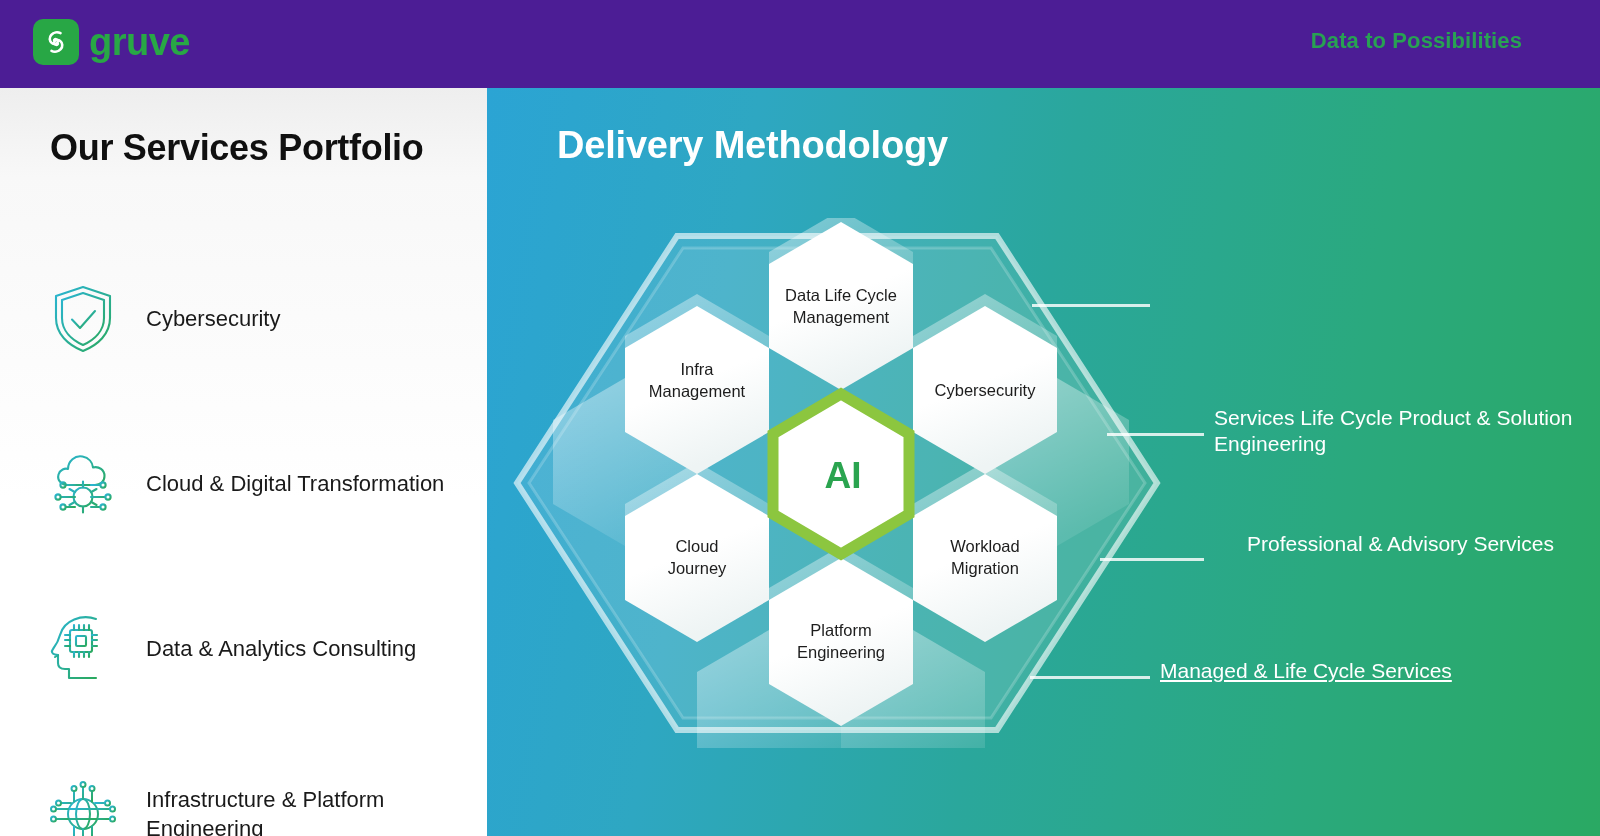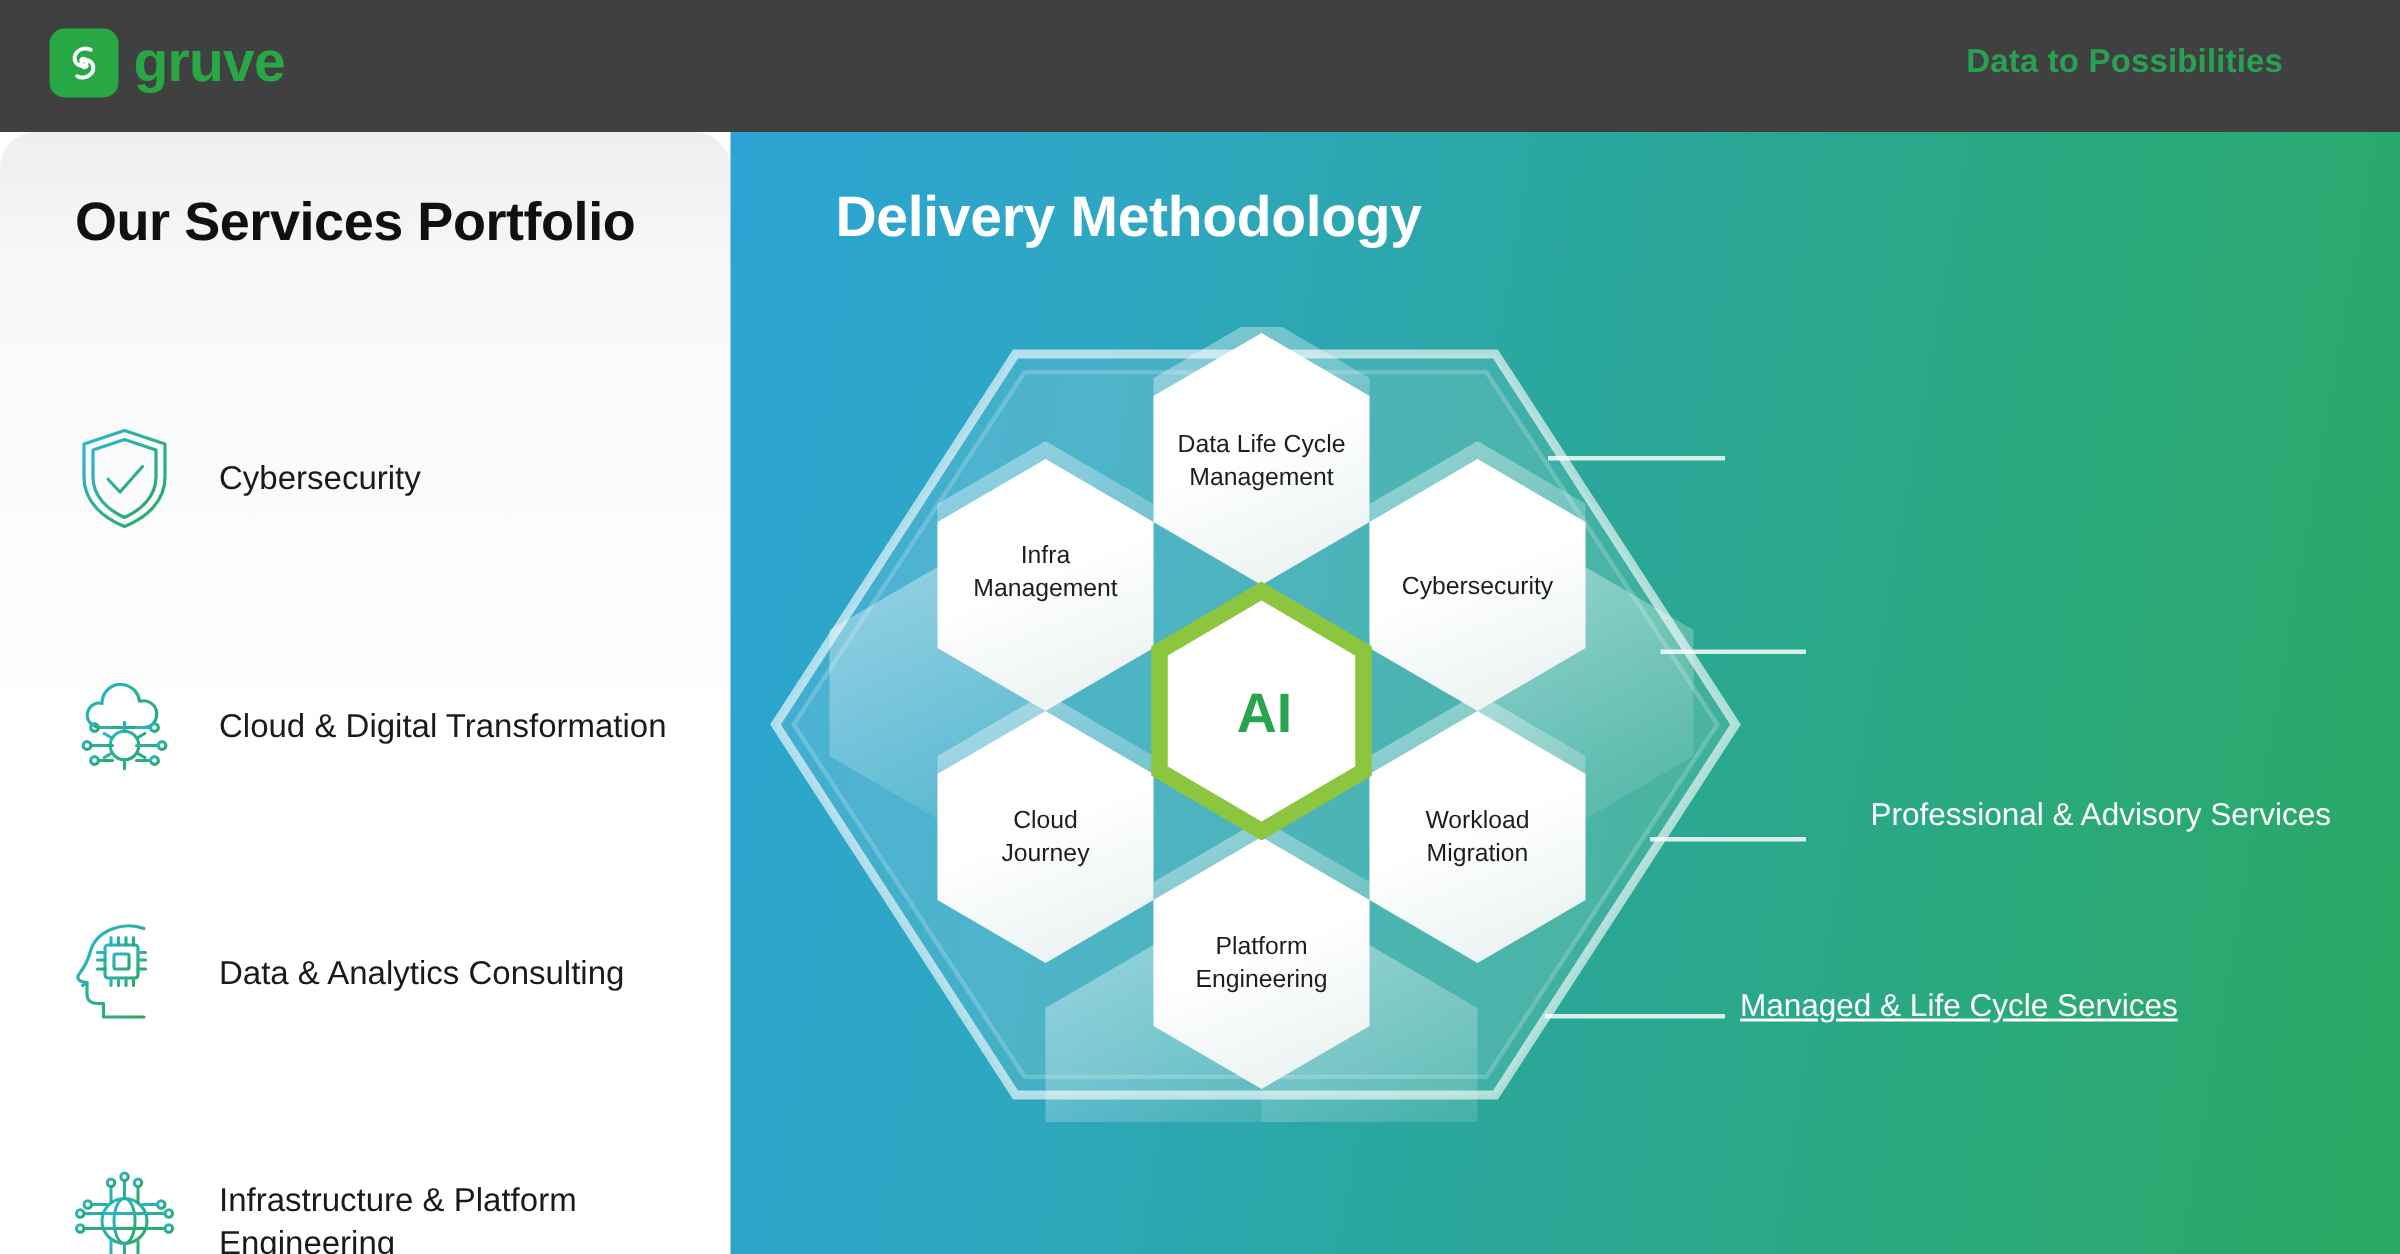--- a/index.html
+++ b/index.html
@@ -7,21 +7,21 @@
     width: 1600px; height: 836px;
     font-family: "Liberation Sans", sans-serif;
     background: #ffffff;
     overflow: hidden;
   }
   .page { position: relative; width: 1600px; height: 836px; }
 
   
   .header {
     position: absolute; left: 0; top: 0; width: 1600px; height: 88px;
-    background: #404040;
+    background: #4c1d95;
   }
   .logo-wrap {
     position: absolute; left: 33px; top: 19px;
     display: flex; align-items: center; gap: 10px;
   }
   .logo-mark {
     width: 46px; height: 46px; border-radius: 10px;
     background: #28a745; position: relative; flex: none;
   }
   .logo-mark svg { position: absolute; left: 7px; top: 7px; }
@@ -32,21 +32,20 @@
   .tagline {
     position: absolute; right: 78px; top: 28px;
     font-size: 22px; font-weight: 700; color: #28a153;
     letter-spacing: 0.1px;
   }
 
   
   .sidebar {
     position: absolute; left: 0; top: 88px; width: 487px; height: 748px;
     background: linear-gradient(180deg, #eeeeee 0%, #f8f8f8 12%, #ffffff 55%, #ffffff 100%);
-    border-radius: 24px;
   }
   .sidebar-title {
     position: absolute; left: 50px; top: 40px; width: 400px;
     font-size: 36px; font-weight: 700; color: #101010;
     line-height: 1.12; letter-spacing: -0.3px;
   }
   .service-list {
     position: absolute; left: 44px; top: 176px; width: 430px;
   }
   .service-item {
@@ -309,18 +308,19 @@
         <text class="hex-label-ai" x="336" y="270" text-anchor="middle">AI</text>
       </g>
     </svg>
 
     <div class="annotations">
       <div class="connector conn-1"></div>
       <div class="connector conn-2"></div>
       <div class="connector conn-3"></div>
       <div class="connector conn-4"></div>
 
+      <div class="anno anno-2">Services Life Cycle Product &amp; Solution Engineering</div>
       <div class="anno anno-3">Professional &amp; Advisory Services</div>
       <div class="anno anno-4">Managed &amp; Life Cycle Services</div>
     </div>
   </div>
 
 </div>
 
 </body></html>

